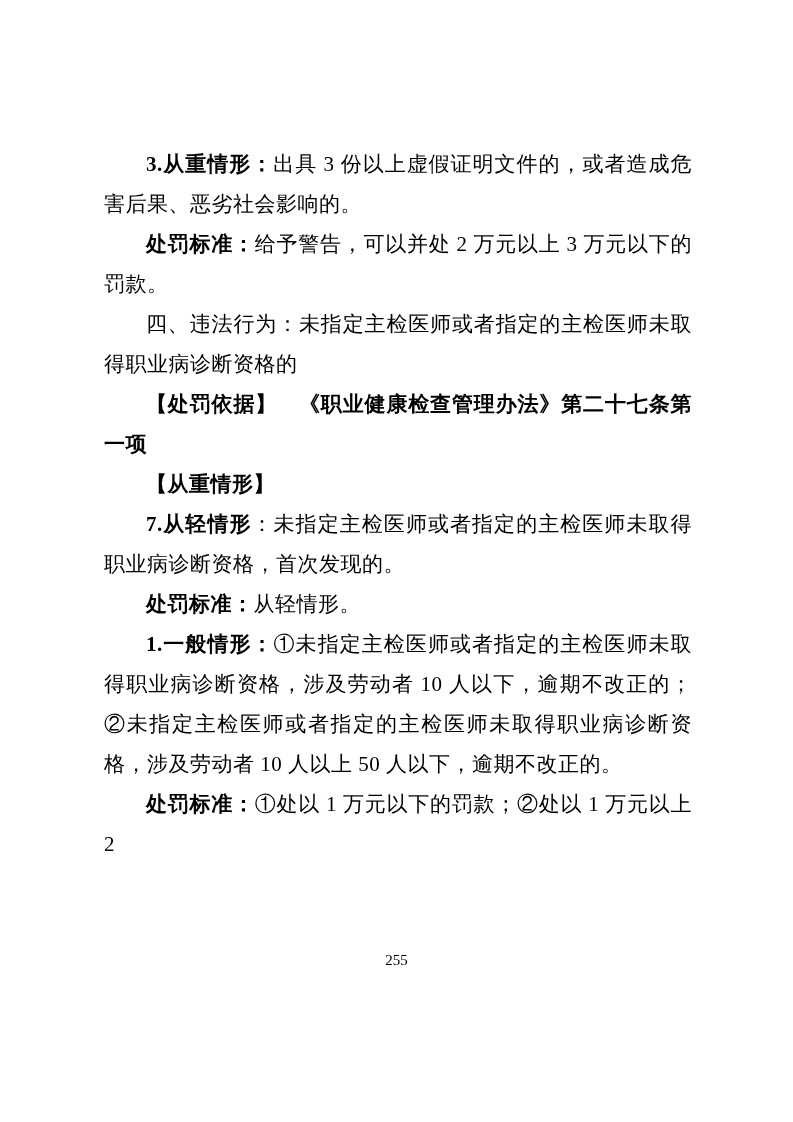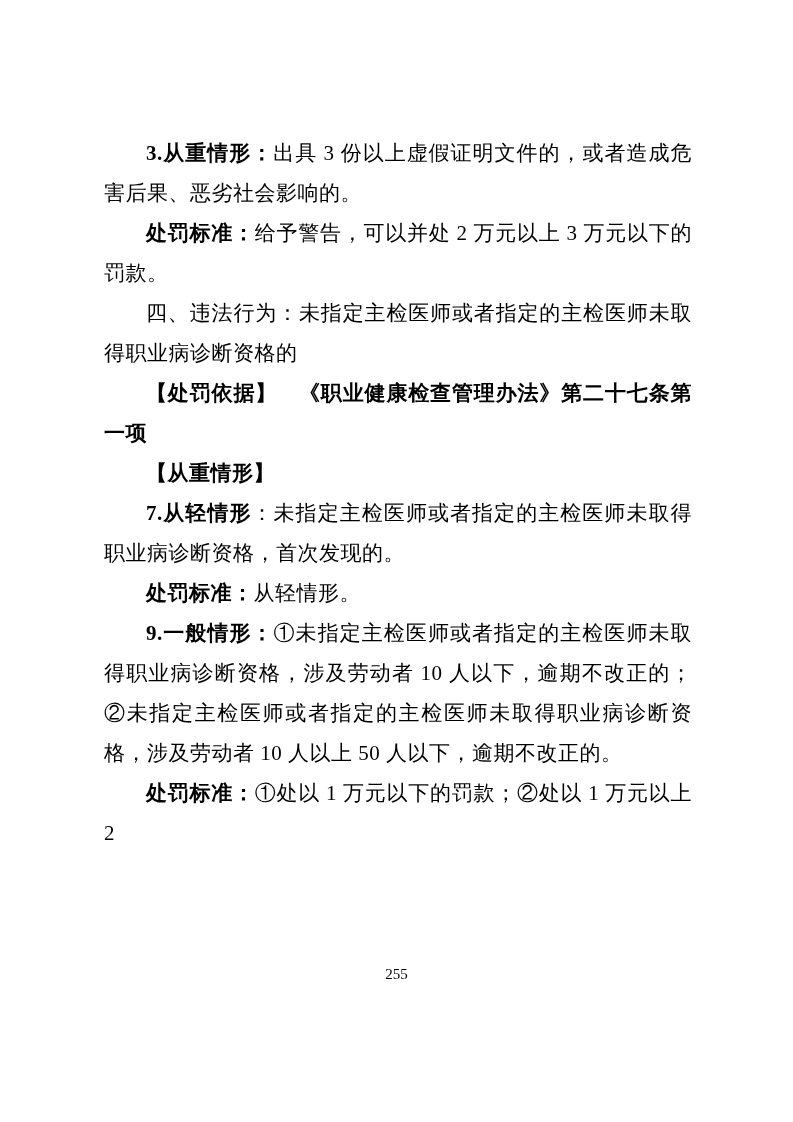--- a/index.html
+++ b/index.html
@@ -4,21 +4,21 @@
 <style>
   html, body {
     margin: 0;
     padding: 0;
     background: #ffffff;
   }
   .page {
     position: relative;
     width: 793px;
     height: 1070px;
-    margin: 0 auto;
+    margin: 11px auto;
     background: #ffffff;
     box-sizing: border-box;
     padding: 133px 101px 0 104px;
     font-family: "Liberation Serif", "DejaVu Serif", serif;
     color: #000000;
     overflow: hidden;
   }
   .doc-body {
     width: 100%;
   }
@@ -34,37 +34,37 @@
   }
   .seg {
     font-weight: normal;
   }
   .seg.bold {
     font-weight: bold;
   }
   .page-number {
     position: absolute;
     left: 0;
-    bottom: 87px;
+    bottom: 112px;
     width: 100%;
     text-align: center;
     font-size: 15px;
     font-family: "Liberation Serif", "DejaVu Serif", serif;
     color: #000000;
   }
 </style>
 </head>
 <body>
 
 <div class="page">
   <div class="doc-body">
       <p class="para"><span class="seg bold">3.从重情形：</span><span class="seg">出具 3 份以上虚假证明文件的，或者造成危害后果、恶劣社会影响的。</span></p>
       <p class="para"><span class="seg bold">处罚标准：</span><span class="seg">给予警告，可以并处 2 万元以上 3 万元以下的罚款。</span></p>
       <p class="para"><span class="seg">四、违法行为：未指定主检医师或者指定的主检医师未取得职业病诊断资格的</span></p>
       <p class="para"><span class="seg bold">【处罚依据】　《职业健康检查管理办法》第二十七条第一项</span></p>
       <p class="para"><span class="seg bold">【从重情形】</span></p>
       <p class="para"><span class="seg bold">7.从轻情形</span><span class="seg">：未指定主检医师或者指定的主检医师未取得职业病诊断资格，首次发现的。</span></p>
       <p class="para"><span class="seg bold">处罚标准：</span><span class="seg">从轻情形。</span></p>
-      <p class="para"><span class="seg bold">9.一般情形：</span><span class="seg">①未指定主检医师或者指定的主检医师未取得职业病诊断资格，涉及劳动者 10 人以下，逾期不改正的；②未指定主检医师或者指定的主检医师未取得职业病诊断资格，涉及劳动者 10 人以上 50 人以下，逾期不改正的。</span></p>
+      <p class="para"><span class="seg bold">1.一般情形：</span><span class="seg">①未指定主检医师或者指定的主检医师未取得职业病诊断资格，涉及劳动者 10 人以下，逾期不改正的；②未指定主检医师或者指定的主检医师未取得职业病诊断资格，涉及劳动者 10 人以上 50 人以下，逾期不改正的。</span></p>
       <p class="para"><span class="seg bold">处罚标准：</span><span class="seg">①处以 1 万元以下的罚款；②处以 1 万元以上 2</span></p>
     </div>
   <div class="page-number">255</div>
 </div>
 
 </body></html>

